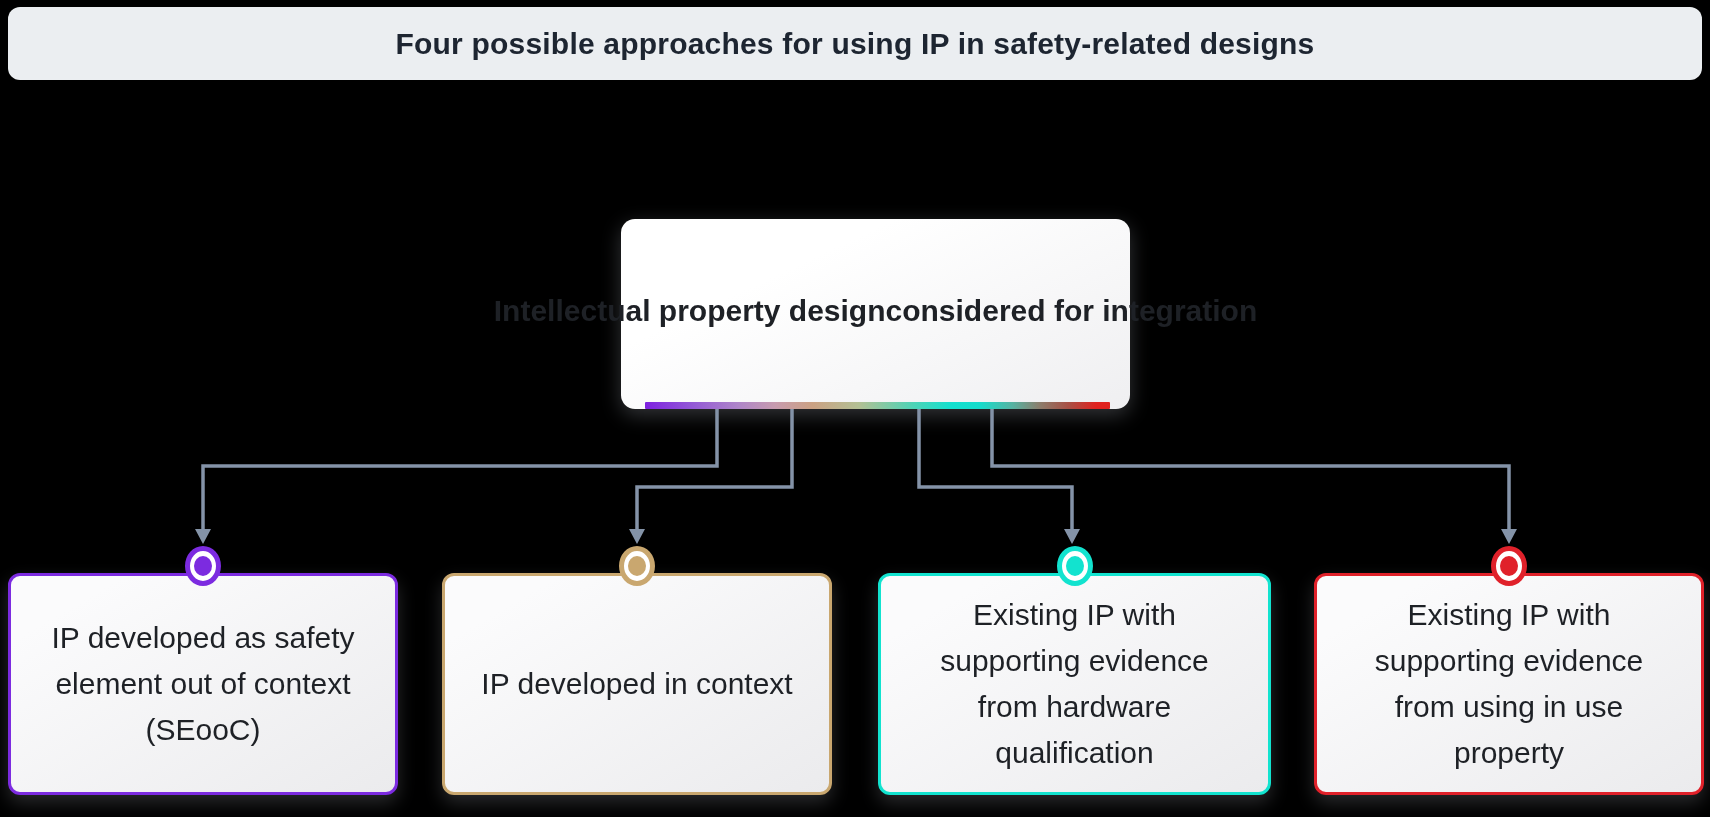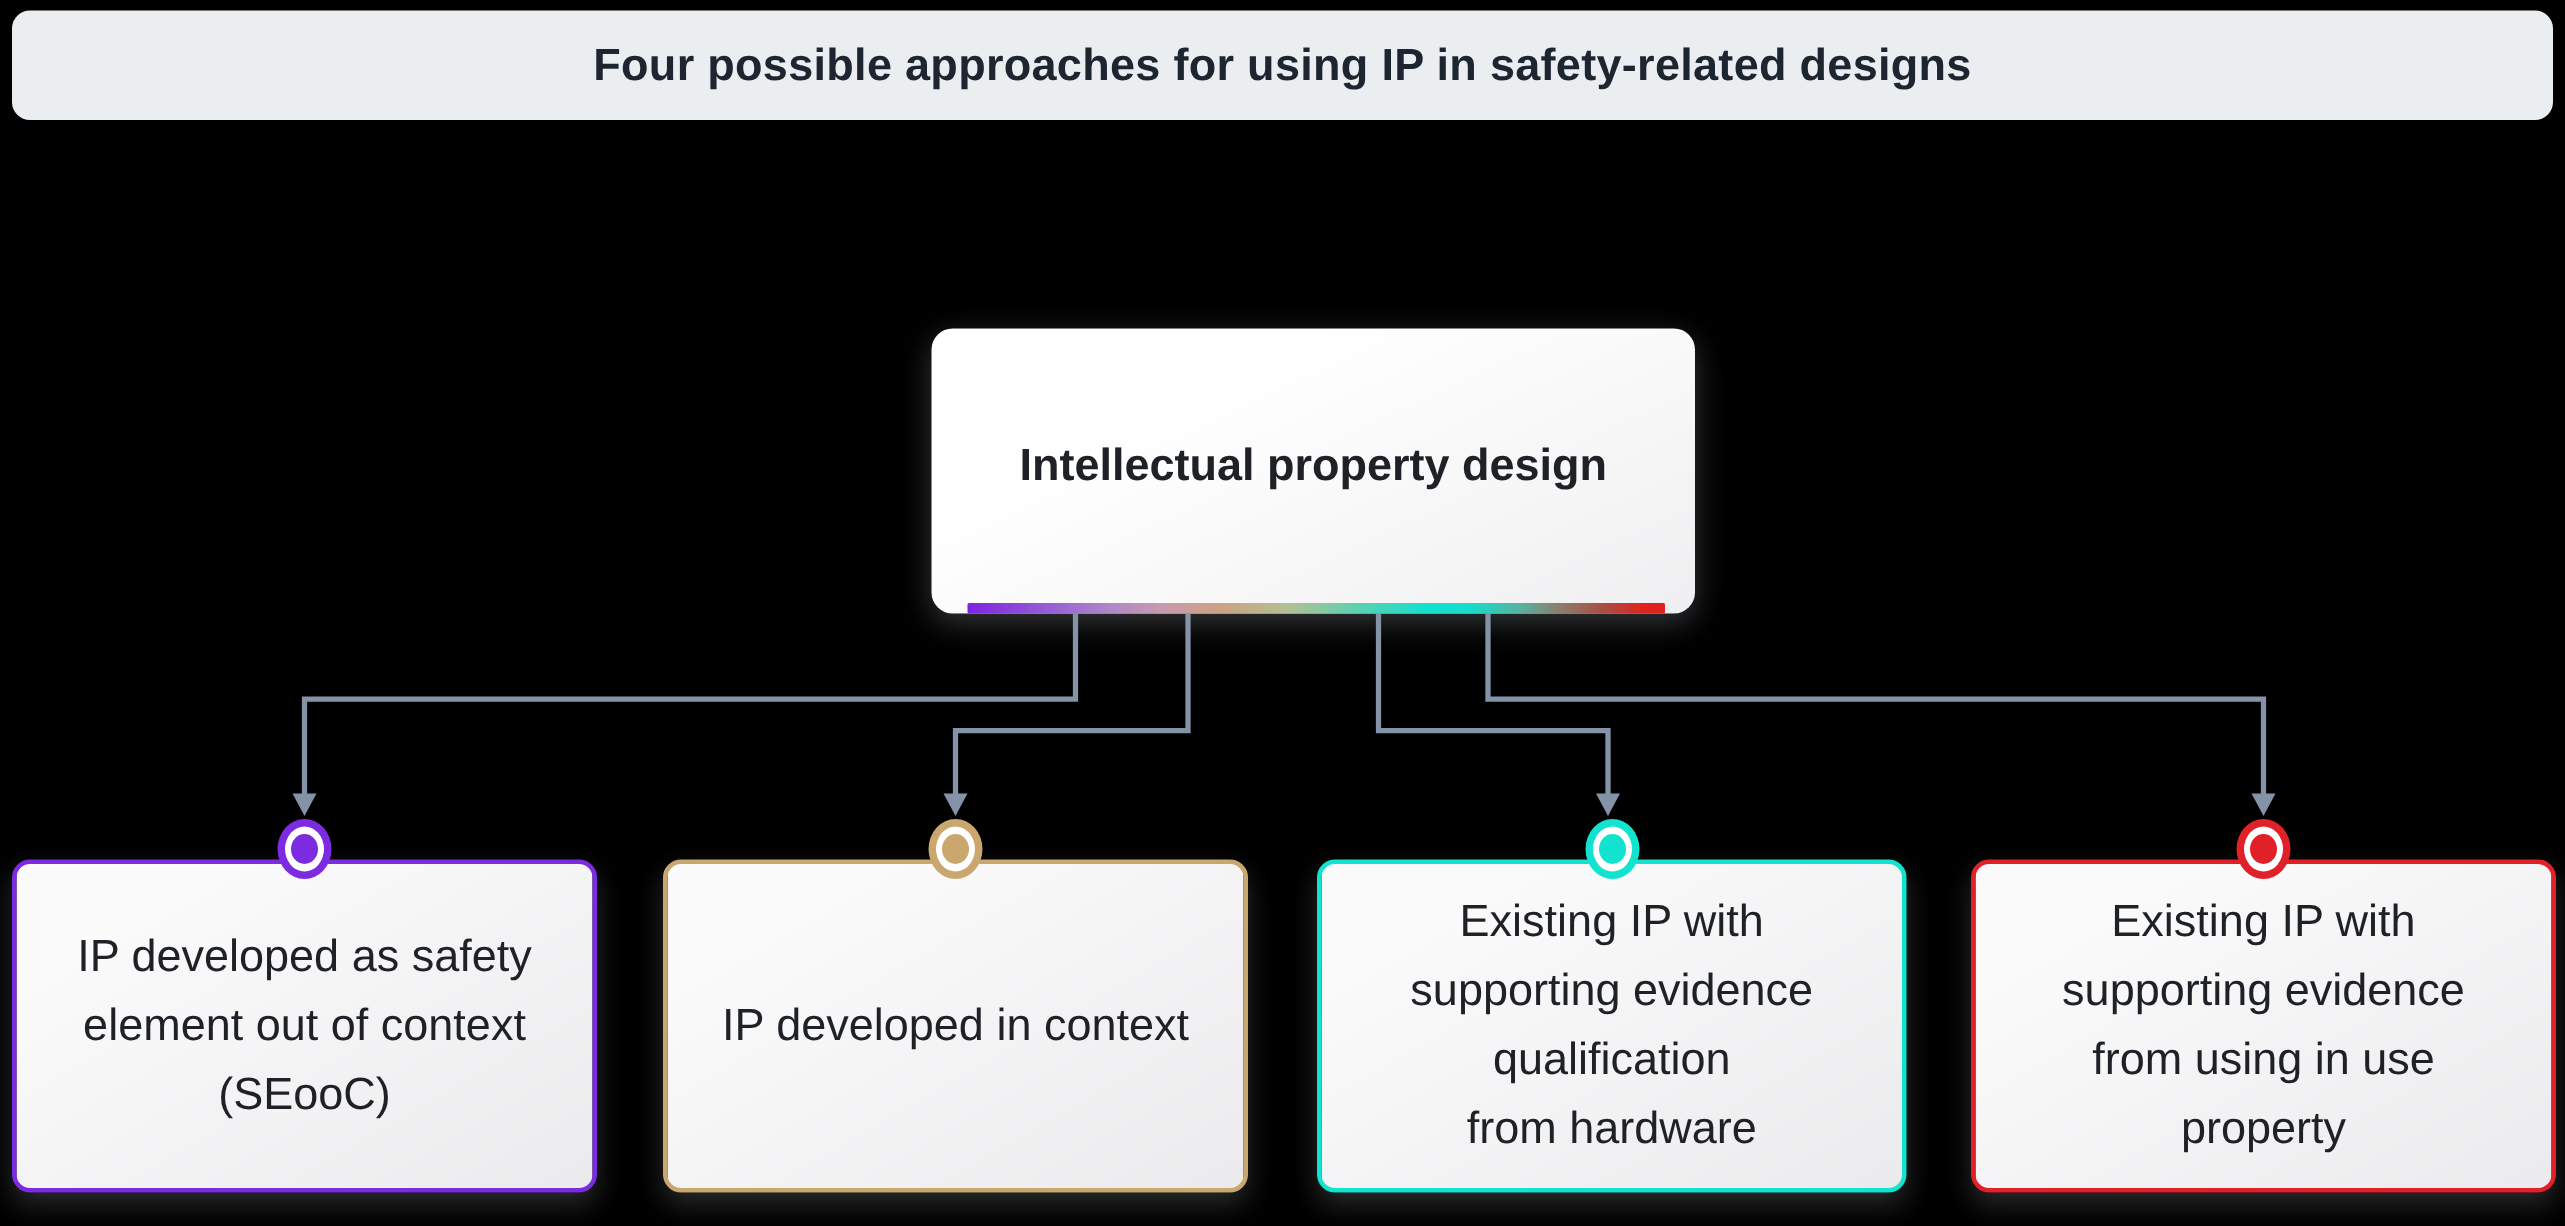--- a/index.html
+++ b/index.html
@@ -135,20 +135,21 @@
 <body style="--background: #000000; --header-bg: #ebeef1; --header-text: #1d2531; --node-text: #1e2126; --connector: #8493a8; --node-bg-start: #ffffff; --node-bg-end: #efeff1; --child-bg-start: #fbfbfc; --child-bg-end: #ebebed;">
 
 <div class="canvas">
 
   <header class="title-bar">
     <div class="title-text">Four possible approaches for using IP in safety-related designs</div>
   </header>
 
   <section class="root-node">
     <div class="node-line">Intellectual property design</div>
+    <div class="node-line">considered for integration</div>
     <div class="gradient-bar" style="background: linear-gradient(90deg, rgb(126, 34, 224) 0%, rgb(146, 87, 214) 10%, rgb(174, 133, 201) 20%, rgb(199, 155, 174) 28%, rgb(203, 161, 131) 36%, rgb(179, 192, 148) 46%, rgb(83, 210, 180) 57%, rgb(18, 224, 207) 66%, rgb(22, 220, 203) 72%, rgb(86, 179, 162) 79%, rgb(141, 124, 107) 85%, rgb(167, 79, 68) 91%, rgb(224, 34, 31) 97%);"></div>
   </section>
 
   <svg class="connectors" viewBox="0 0 1710 817" aria-hidden="true">
     <path d="M717 409 V466 H203 V530"></path>
     <path d="M792 409 V487 H637 V530"></path>
     <path d="M919 409 V487 H1072 V530"></path>
     <path d="M992 409 V466 H1509 V530"></path>
     <polygon points="195,529 211,529 203,544"></polygon>
     <polygon points="629,529 645,529 637,544"></polygon>
@@ -171,22 +172,22 @@
     <div class="box-line">element out of context</div>
     <div class="box-line">(SEooC)</div>
   </section>
 
   <section class="approach-box" style="left: 878px; width: 393px; --accent: #12e3cf;">
     <div class="anchor-dot">
       <div class="inner-dot"></div>
     </div>
     <div class="box-line">Existing IP with</div>
     <div class="box-line">supporting evidence</div>
+    <div class="box-line">from hardware</div>
     <div class="box-line">qualification</div>
-    <div class="box-line">from hardware</div>
   </section>
 
   <section class="approach-box" style="left: 1314px; width: 390px; --accent: #e0212a;">
     <div class="anchor-dot">
       <div class="inner-dot"></div>
     </div>
     <div class="box-line">Existing IP with</div>
     <div class="box-line">supporting evidence</div>
     <div class="box-line">from using in use</div>
     <div class="box-line">property</div>

